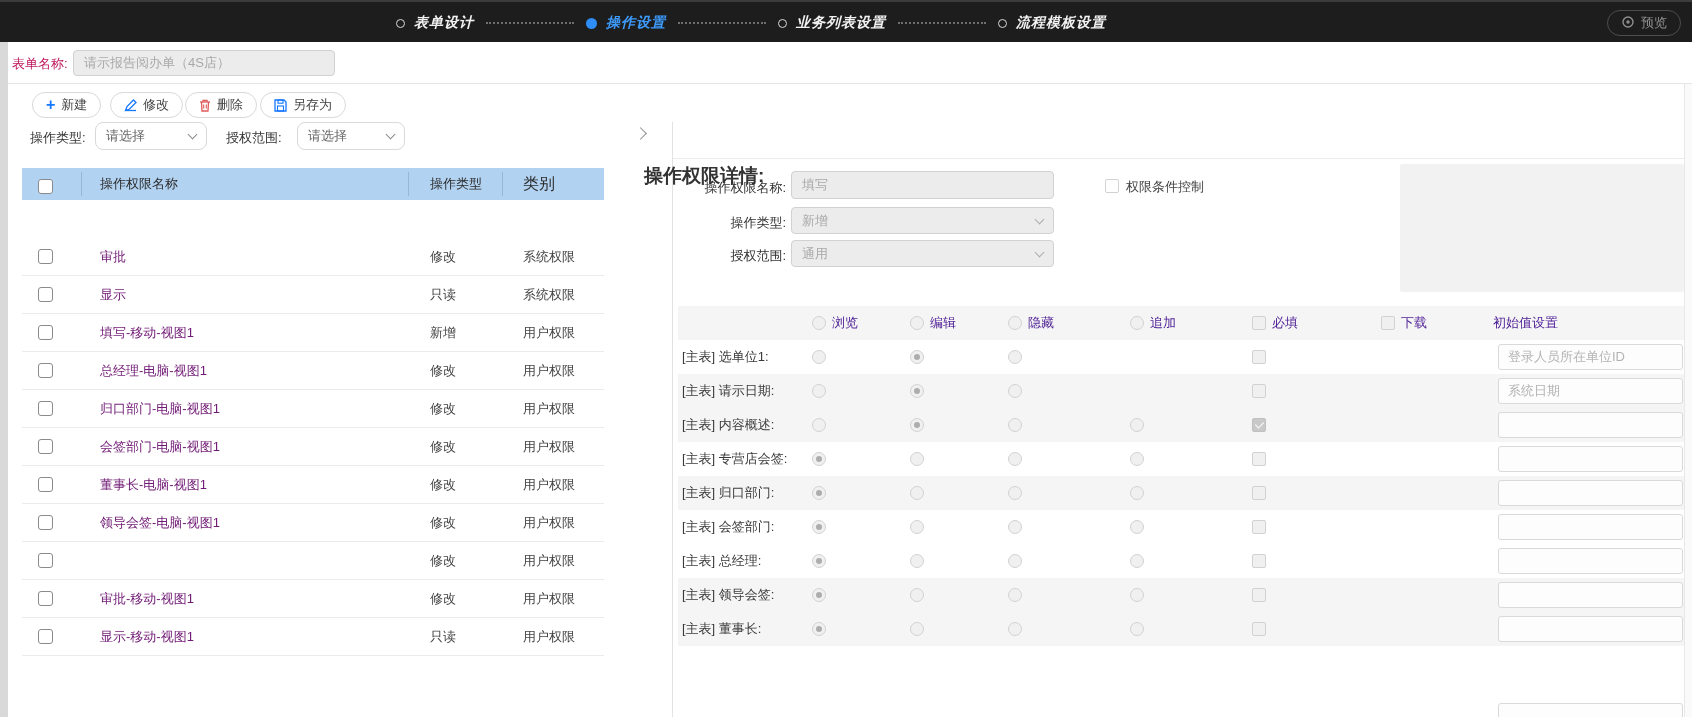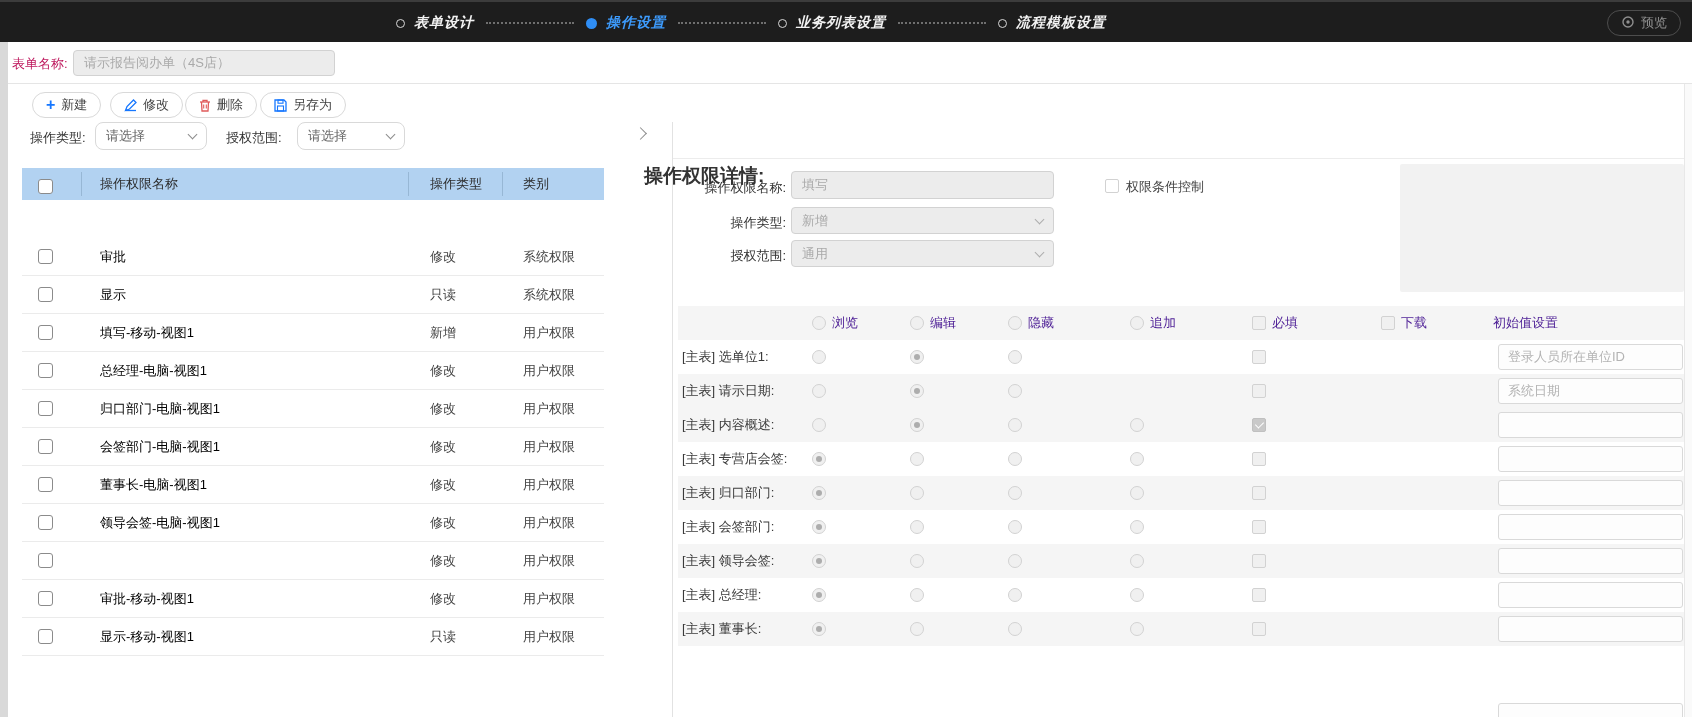--- a/index.html
+++ b/index.html
@@ -41,24 +41,24 @@
          font-size:13px; color:#666; line-height:26px; padding:0 24px 0 10px; cursor:pointer; }
   .caret { position:absolute; right:10px; top:8px; width:7px; height:7px; border-right:1.6px solid #8c8c8c; border-bottom:1.6px solid #8c8c8c; transform:rotate(45deg); }
   .expander { position:absolute; left:636px; top:129px; width:9px; height:9px; border-top:1.6px solid #8c8c8c; border-right:1.6px solid #8c8c8c; transform:rotate(45deg); cursor:pointer; }
 
   
   .ltable { position:absolute; left:22px; top:168px; width:582px; }
   .lhead { position:relative; height:32px; background:#b2d2f1; }
   .col-sep { position:absolute; top:4px; bottom:4px; width:1px; background:rgba(30,60,90,0.18); }
   .hname { position:absolute; left:78px; top:0; line-height:32px; font-size:13px; color:#2b2b2b; }
   .htype { position:absolute; left:408px; top:0; line-height:32px; font-size:13px; color:#2b2b2b; }
-  .hcat  { position:absolute; left:501px; top:0; line-height:32px; font-size:13px; color:#2b2b2b; }
+  .hcat  { position:absolute; left:501px; top:0; line-height:32px; font-size:16px; color:#2b2b2b; }
   .lrow { position:relative; height:38px; border-bottom:1px solid #ebebeb; background:#fff; }
   .lrow.sel { background:#f5f5f5; }
-  .lrow span.cell-name { position:absolute; left:78px; line-height:38px; font-size:13px; color:#000000; }
+  .lrow span.cell-name { position:absolute; left:78px; line-height:38px; font-size:13px; color:#701a75; }
   .lrow span.cell-type { position:absolute; left:408px; line-height:38px; font-size:13px; color:#444; }
   .lrow span.cell-cat  { position:absolute; left:501px; line-height:38px; font-size:13px; color:#444; }
   .cbx { position:absolute; left:16px; top:11px; width:15px; height:15px; border:1px solid #8b8b8b; border-radius:3px; background:#fff; cursor:pointer; }
   .cbx.checked { background:#1677ff; border-color:#1677ff; }
   .cbx.checked::after { content:""; position:absolute; left:4px; top:1px; width:4px; height:8px; border-right:2px solid #fff; border-bottom:2px solid #fff; transform:rotate(45deg); }
 
   
   .rpanel { position:absolute; left:672px; top:122px; width:1012px; height:595px; border-left:1px solid #e2e2e2; background:#fff; }
   .dtitle { position:absolute; left:644px; top:132px; font-size:19px; font-weight:700; color:#333;margin-top:31px; }
   .dline  { position:absolute; left:673px; top:158px; width:1011px; height:1px; background:#ececec; }
@@ -352,39 +352,39 @@
         </div>
         <div class="grow">
           <div class="rowlab">[主表] 会签部门:</div>
           <div class="radio dis on" style="left: 134px;"></div>
           <div class="radio dis" style="left: 232px;"></div>
           <div class="radio dis" style="left: 330px;"></div>
           <div class="radio dis" style="left: 452px;"></div>
           <div class="gcb" style="left: 574px;"></div>
           <div class="ginput"></div>
         </div>
-        <div class="grow stripe">
-          <div class="rowlab">[主表] 领导会签:</div>
-          <div class="radio dis on" style="left: 134px;"></div>
-          <div class="radio dis" style="left: 232px;"></div>
-          <div class="radio dis" style="left: 330px;"></div>
-          <div class="radio dis" style="left: 452px;"></div>
-          <div class="gcb" style="left: 574px;"></div>
-          <div class="ginput"></div>
-        </div>
         <div class="grow">
           <div class="rowlab">[主表] 总经理:</div>
           <div class="radio dis on" style="left: 134px;"></div>
           <div class="radio dis" style="left: 232px;"></div>
           <div class="radio dis" style="left: 330px;"></div>
           <div class="radio dis" style="left: 452px;"></div>
           <div class="gcb" style="left: 574px;"></div>
           <div class="ginput"></div>
         </div>
         <div class="grow stripe">
+          <div class="rowlab">[主表] 领导会签:</div>
+          <div class="radio dis on" style="left: 134px;"></div>
+          <div class="radio dis" style="left: 232px;"></div>
+          <div class="radio dis" style="left: 330px;"></div>
+          <div class="radio dis" style="left: 452px;"></div>
+          <div class="gcb" style="left: 574px;"></div>
+          <div class="ginput"></div>
+        </div>
+        <div class="grow stripe">
           <div class="rowlab">[主表] 董事长:</div>
           <div class="radio dis on" style="left: 134px;"></div>
           <div class="radio dis" style="left: 232px;"></div>
           <div class="radio dis" style="left: 330px;"></div>
           <div class="radio dis" style="left: 452px;"></div>
           <div class="gcb" style="left: 574px;"></div>
           <div class="ginput"></div>
         </div>
       </div>
   </div>

